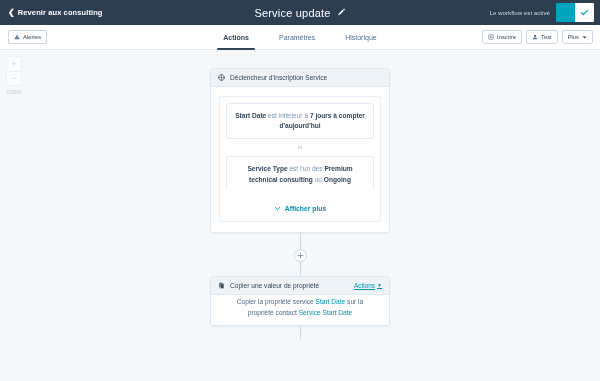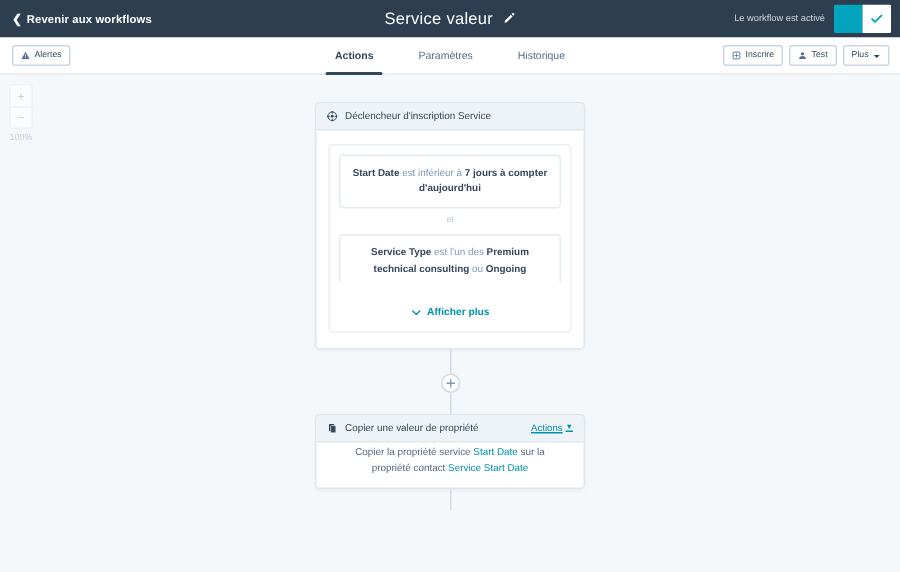--- a/index.html
+++ b/index.html
@@ -169,25 +169,25 @@
   .tail-line { width: 1px; height: 14px; background: #cfdae4; }
 </style>
 </head>
 <body>
 
 <div class="app">
 
   <div class="topbar">
     <div class="back-link">
       <span class="chev-left">❮</span>
-      <span>Revenir aux workflows</span>
+      <span>Revenir aux consulting</span>
     </div>
 
     <div class="title-wrap">
-      <span class="wf-title">Service valeur</span>
+      <span class="wf-title">Service update</span>
       <svg class="pencil-icon" viewBox="0 0 16 16">
         <path d="M11.6 1.6a1.4 1.4 0 0 1 2 2l-.9.9-2-2 .9-.9zM9.9 3.3l2 2L5 12.2l-2.6.6.6-2.6 6.9-6.9z" fill="#ffffff"></path>
       </svg>
     </div>
 
     <div class="topbar-right">
       <span class="wf-status">Le workflow est activé</span>
       <div class="toggle">
         <div class="t-left"></div>
         <div class="t-knob">

